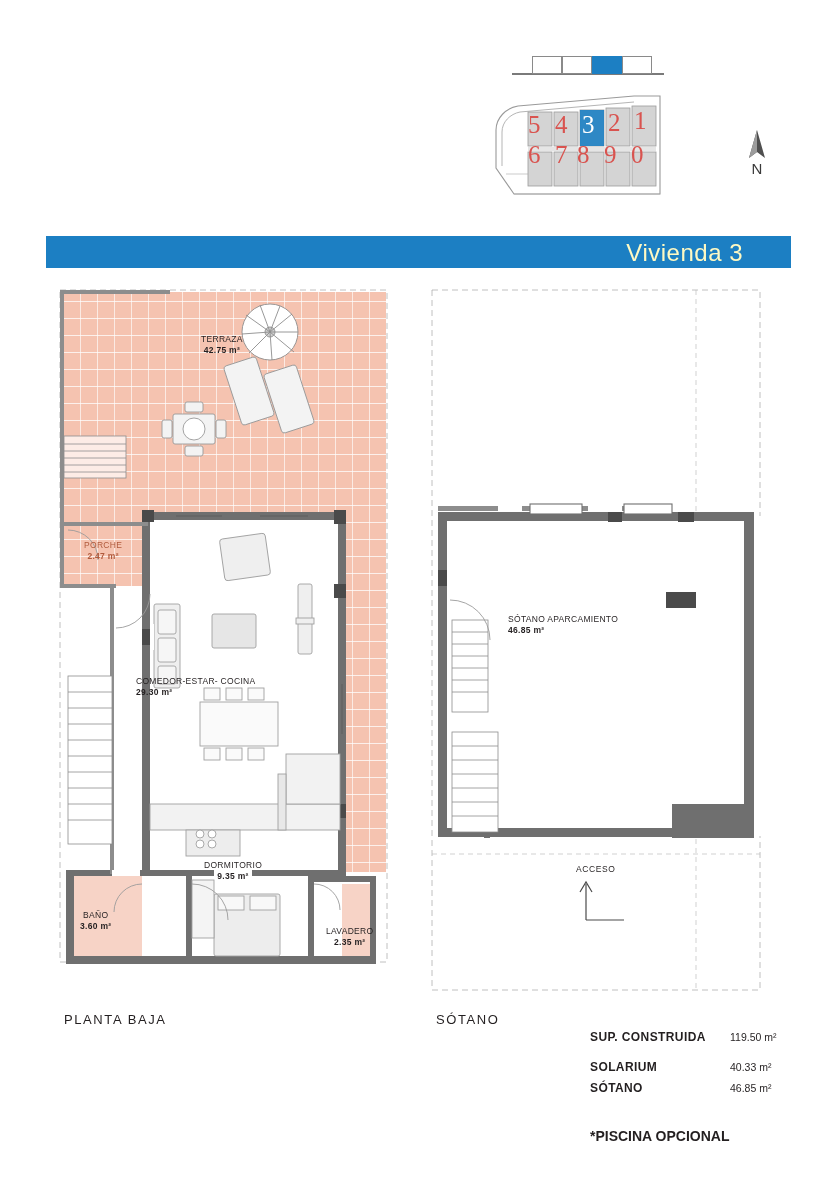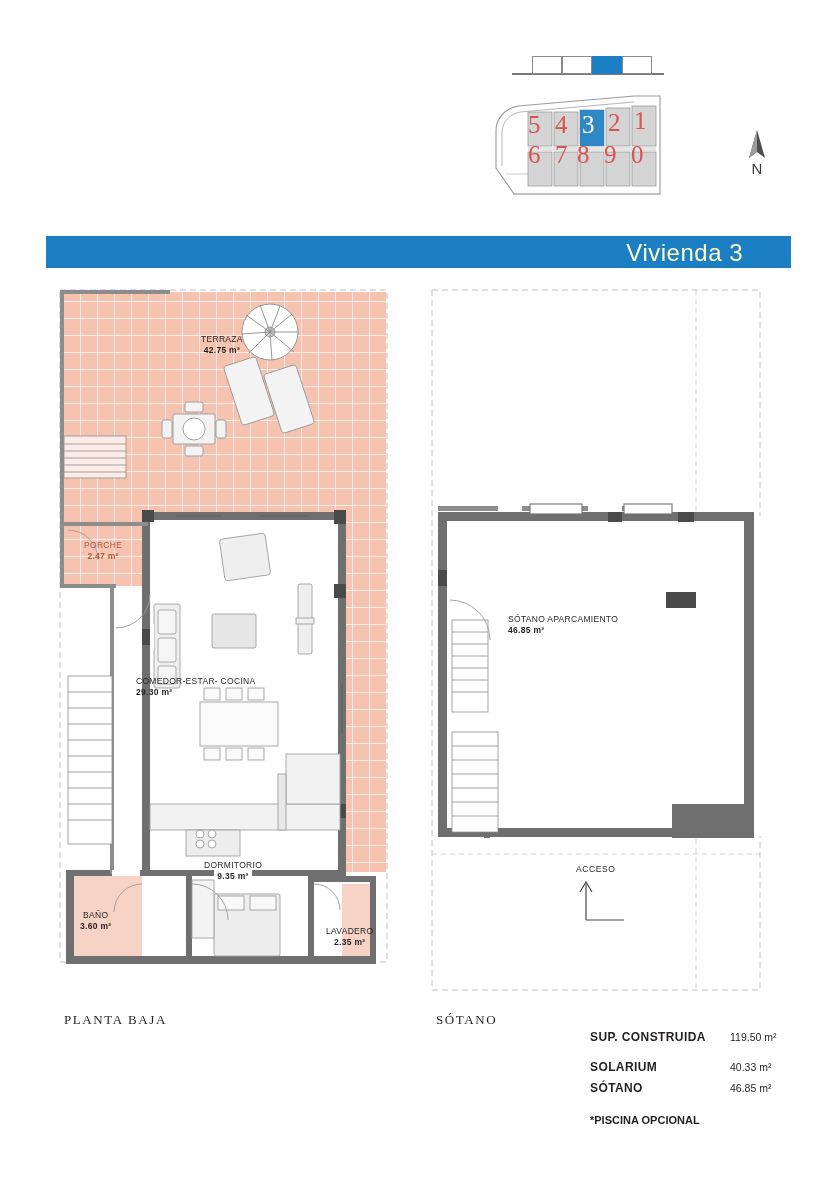--- a/index.html
+++ b/index.html
@@ -29,29 +29,29 @@
   .titlebar .txt{position:absolute;right:48px;top:3px;color:#fef9c3;font-size:24px;font-family:"Liberation Sans",sans-serif;font-weight:400;letter-spacing:.5px;}
 
   
   .plan{position:absolute;}
   .plan svg{position:absolute;left:0;top:0;}
 
   .lbl{position:absolute;font-size:8.5px;line-height:11px;color:#231f20;font-family:"Liberation Sans",sans-serif;letter-spacing:.3px;white-space:nowrap;}
   .lbl b{font-weight:700;display:block;}
   .lbl.c{text-align:center;}
 
-  .planlabel{position:absolute;font-size:13px;letter-spacing:1.6px;color:#231f20;font-family:Liberation Serif, serif;}
+  .planlabel{position:absolute;font-size:13px;letter-spacing:1.6px;color:#231f20;font-family:Liberation Sans, sans-serif;}
 
   
   .summary{position:absolute;left:590px;top:1030px;width:210px;}
   .summary .row{position:relative;height:21px;font-size:12px;}
   .summary .k{position:absolute;left:0;top:0;font-weight:700;letter-spacing:.4px;text-align:center;}
   .summary .v{position:absolute;left:140px;top:1px;font-size:10.5px;font-weight:400;}
   .summary .gap{height:9px;}
-  .summary .note{margin-top:12px;font-size:11px;font-weight:700;}
+  .summary .note{margin-top:26px;font-size:14px;font-weight:700;}
 </style>
 </head>
 <body>
 
 <div class="page">
 
   <div class="keymap">
 
     <div class="key-strip">
       <div class="line"></div>

